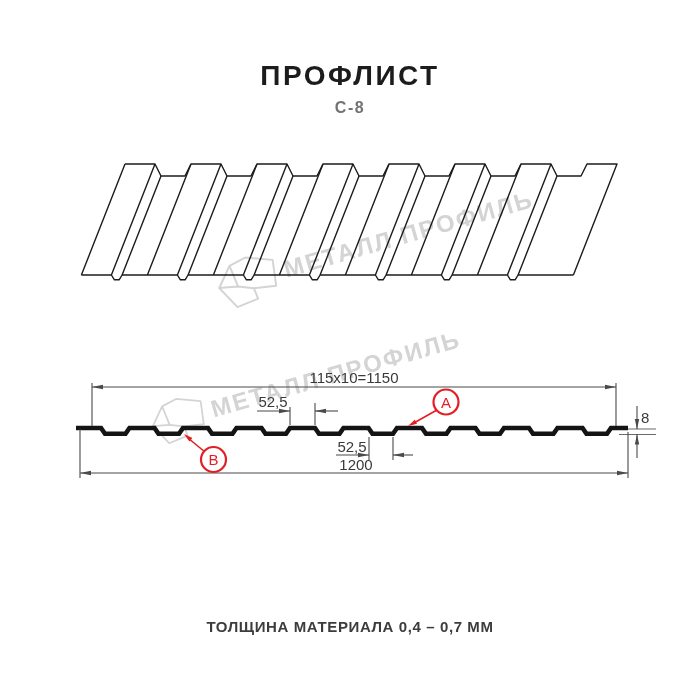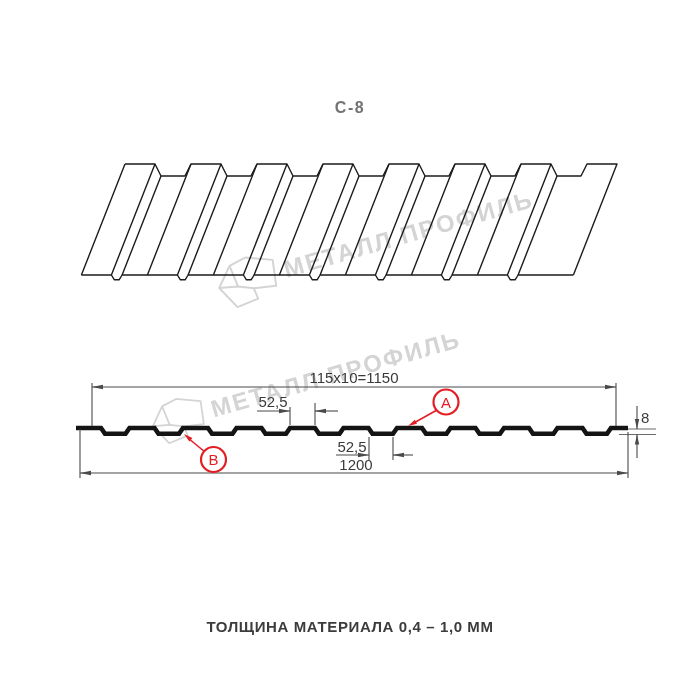--- a/index.html
+++ b/index.html
@@ -29,20 +29,21 @@
   .wm-logo{flex:0 0 auto;}
   svg.draw{position:absolute;left:0;top:0;z-index:2;}
   .dim-text{font-family:"Liberation Sans",sans-serif;font-size:15px;fill:#3a3a3a;}
   .callout-text{font-family:"Liberation Sans",sans-serif;font-size:15px;fill:#e31e24;}
 </style>
 </head>
 <body>
 
 <div class="page">
 
+  <div class="title">ПРОФЛИСТ</div>
   <div class="subtitle">С-8</div>
 
   <div class="watermark wm1">
     <svg class="wm-logo" width="62" height="48" viewBox="0 0 50 39">
       <g fill="none" stroke="#d4d4d4" stroke-width="1.6" stroke-linejoin="round">
         <path d="M1,19 L14,4 L28,1 L49,9 L46,30 L28,27 L29,36 L11,38 Z"></path>
         <path d="M1,19 L16,22 L28,27"></path>
         <path d="M16,22 L14,4"></path>
       </g>
     </svg>
@@ -131,15 +132,15 @@
 
       <g>
         <line x1="205" y1="452" x2="188" y2="438" stroke="#e31e24" stroke-width="1.6"></line>
         <polygon points="184,434 192.4,438.1 189.4,441.6" fill="#e31e24"></polygon>
         <circle cx="213.5" cy="459.5" r="12.5" fill="#ffffff" stroke="#e31e24" stroke-width="2.2"></circle>
         <text class="callout-text" x="213.5" y="465" text-anchor="middle">В</text>
       </g>
     </g>
   </svg>
 
-  <div class="caption">ТОЛЩИНА МАТЕРИАЛА 0,4 – 1,0 ММ</div>
+  <div class="caption">ТОЛЩИНА МАТЕРИАЛА 0,4 – 0,7 ММ</div>
 
 </div>
 
 </body></html>

